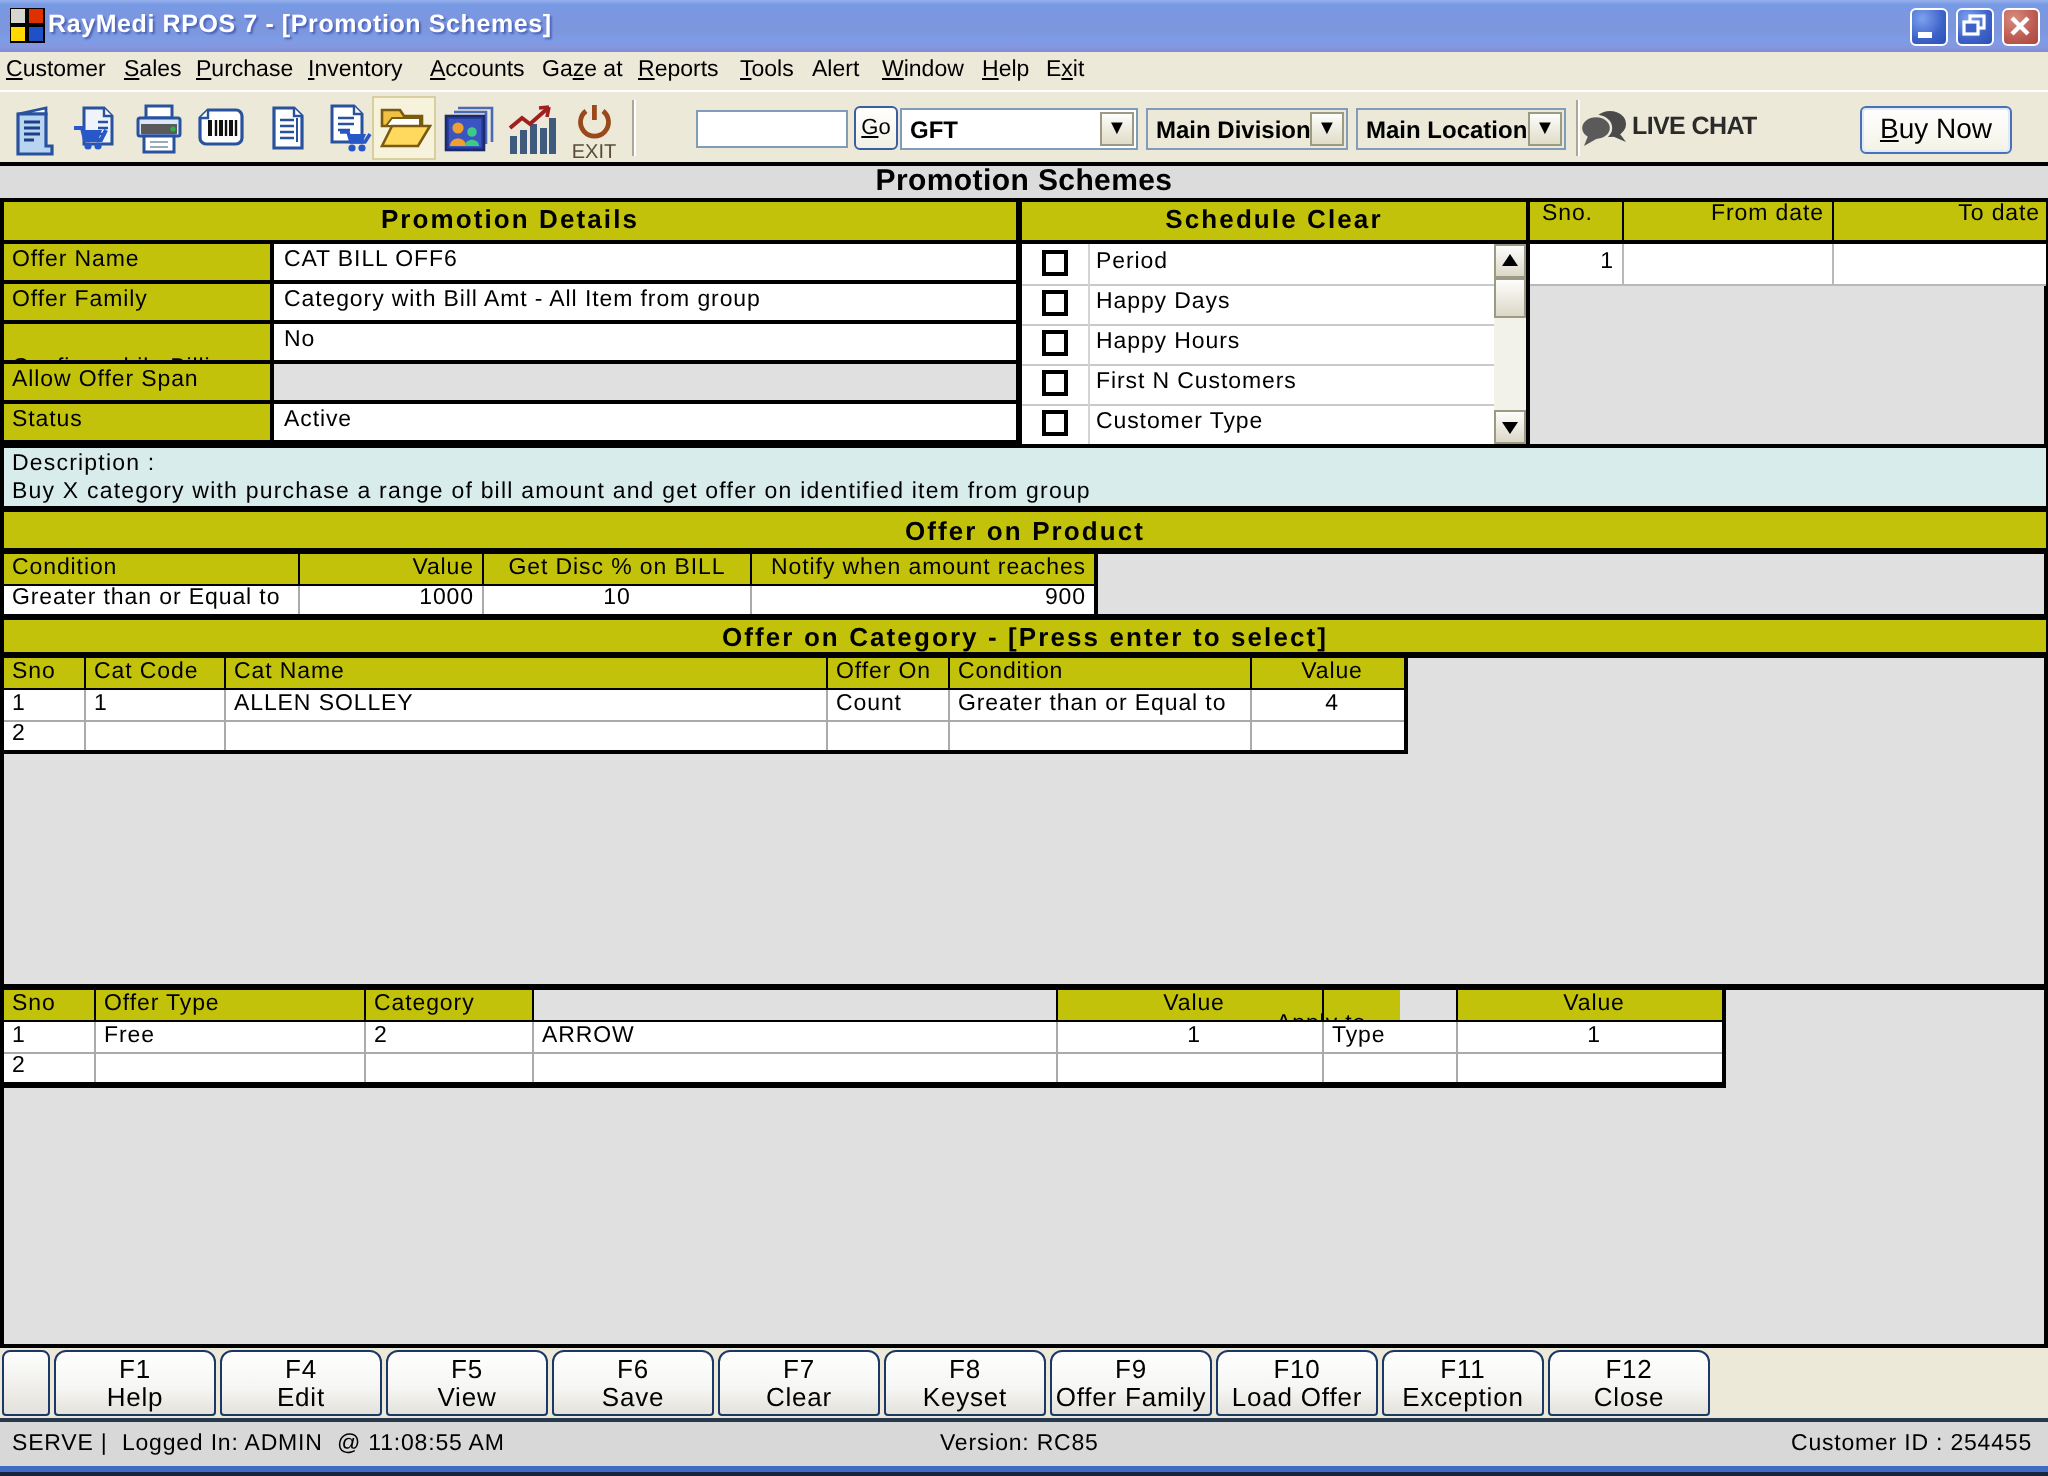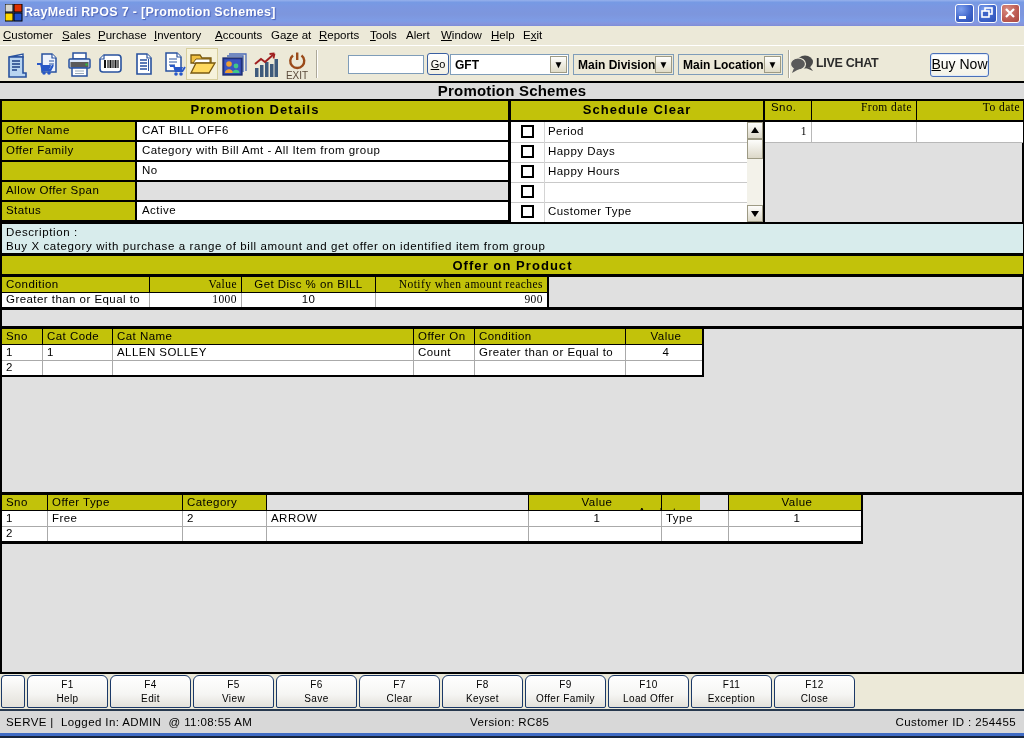--- a/index.html
+++ b/index.html
@@ -28,44 +28,44 @@
 #tbinput { position:absolute; left:348px; top:9px; width:76px; height:19px; background:#fff; border:1px solid #7F9DB9; }
 #gobtn { position:absolute; left:427px; top:7px; width:22px; height:22px; background:linear-gradient(#fff,#f2f0e4); border:1px solid #3a5fa0; border-radius:3px; font-size:11px; text-align:center; line-height:20px; }
 .combo { position:absolute; top:8px; height:21px; background:#fff; border:1px solid #7F9DB9; font-size:12px; font-weight:bold; }
 .combo .ct { position:absolute; left:4px; top:3px; }
 .combo .ca { position:absolute; right:1px; top:1px; bottom:1px; width:17px; background:linear-gradient(#fdfdfb,#e0dcc8); border:1px solid #9d9a84; font-size:10px; text-align:center; line-height:16px; color:#000; }
 #combo1 { left:450px; width:119px; }
 #combo2 { left:573px; width:101px; background:#ECE9D8; }
 #combo3 { left:678px; width:105px; background:#ECE9D8; }
 #tbsep2 { position:absolute; left:788px; top:4px; width:2px; height:28px; border-left:1px solid #aca899; border-right:1px solid #fff; }
 #livechat { position:absolute; left:816px; top:10px; font-size:12.5px; font-weight:bold; color:#2b2b2b; letter-spacing:-0.3px; }
-#buynow { position:absolute; left:930px; top:7px; width:59px; height:24px; background:linear-gradient(#fff,#f4f2e6); border:1px solid #4a70b8; border-radius:3px; font-size:14px; text-align:center; line-height:21px; box-shadow:inset 0 0 0 1px #dfeafa; }
+#buynow { position:absolute; left:930px; top:7px; width:76px; height:24px; background:linear-gradient(#fff,#f4f2e6); border:1px solid #4a70b8; border-radius:3px; font-size:14px; text-align:center; line-height:21px; box-shadow:inset 0 0 0 1px #dfeafa; }
 
 
 #blk1 { position:absolute; left:0; top:81px; width:1024px; height:2px; background:#000; }
 #pagetitle { position:absolute; left:0; top:83px; width:1024px; height:16px; background:#DCDCDC; font-size:15px; font-weight:bold; text-align:center; line-height:16px; letter-spacing:0.2px; }
 #blk2 { position:absolute; left:0; top:99px; width:1024px; height:2px; background:#000; }
 
 
 #content { position:absolute; left:0; top:101px; width:1024px; height:571px; background:#E0E0E0; border-left:2px solid #000; border-right:2px solid #000; }
 
 
 #blk3 { position:absolute; left:0; top:672px; width:1024px; height:2px; background:#000; }
 #fkeys { position:absolute; left:0; top:674px; width:1024px; height:35px; background:#ECE9D8; }
-.fbtn { position:absolute; top:1px; width:81px; height:33px; background:linear-gradient(#ffffff,#f5f5f3 60%,#e3e1da); border:1px solid #1b3968; border-radius:6px 6px 2px 2px; text-align:center; font-size:10px; padding-top:2px; line-height:14px; letter-spacing:0.4px; }
+.fbtn { position:absolute; top:1px; width:81px; height:33px; background:linear-gradient(#ffffff,#f5f5f3 60%,#e3e1da); border:1px solid #1b3968; border-radius:6px 6px 2px 2px; text-align:center; font-size:13px; padding-top:2px; line-height:14px; letter-spacing:0.4px; }
 #stub { position:absolute; left:1px; top:1px; width:24px; height:33px; background:linear-gradient(#ffffff,#e3e1da); border:1px solid #1b3968; border-radius:4px 4px 2px 2px; }
 #statusbar { position:absolute; left:0; top:709px; width:1024px; height:29px; background:#D8D8D8; border-top:2px solid #27384e; font-size:11.5px; letter-spacing:0.4px; }
 #statusbar .blue { position:absolute; left:0; top:22px; width:1024px; height:5px; background:#3f6bc4; border-bottom:2px solid #16243c; }
 
 #content > div, #content > svg { position:absolute; }
 .c { font-size:11.5px; line-height:13px; white-space:nowrap; overflow:hidden; color:#000; letter-spacing:0.45px; }
 .o { background:#C2C20A; }
 .b { font-weight:bold; font-size:13px; line-height:17px; letter-spacing:1.05px; }
 .ctr { text-align:center; }
-.rgt { text-align:right;font-family:Liberation Serif, serif; }
+.rgt { text-align:right; }
 </style>
 </head>
 <body>
 
 <div id="titlebar">
   <svg class="abs" style="left:5px;top:4px" width="18" height="18">
     <rect x="0" y="0" width="8" height="8" fill="#d6d6ce" stroke="#000" stroke-width="1"></rect>
     <rect x="9" y="0" width="8" height="8" fill="#e03000" stroke="#000" stroke-width="1"></rect>
     <rect x="0" y="9" width="8" height="8" fill="#ffd800" stroke="#000" stroke-width="1"></rect>
     <rect x="9" y="9" width="8" height="8" fill="#2050c8" stroke="#000" stroke-width="1"></rect>
@@ -262,20 +262,21 @@
 <div class="c" style="left:546px;top:41px;width:180px;height:20px;padding-top:3px">Happy Days</div>
 <div style="left:509px;top:41px;width:238px;height:1px;background:#c9c9c9"></div>
 <svg style="position:absolute;left:519px;top:64px" width="14" height="14">
       <rect x="1" y="1" width="11" height="11" fill="#fff" stroke="#000" stroke-width="2"></rect>
     </svg>
 <div class="c" style="left:546px;top:61px;width:180px;height:20px;padding-top:3px">Happy Hours</div>
 <div style="left:509px;top:61px;width:238px;height:1px;background:#c9c9c9"></div>
 <svg style="position:absolute;left:519px;top:84px" width="14" height="14">
       <rect x="1" y="1" width="11" height="11" fill="#fff" stroke="#000" stroke-width="2"></rect>
     </svg>
+<div class="c" style="left:546px;top:81px;width:180px;height:20px;padding-top:3px">First N Customers</div>
 <div style="left:509px;top:81px;width:238px;height:1px;background:#c9c9c9"></div>
 <svg style="position:absolute;left:519px;top:104px" width="14" height="14">
       <rect x="1" y="1" width="11" height="11" fill="#fff" stroke="#000" stroke-width="2"></rect>
     </svg>
 <div class="c" style="left:546px;top:101px;width:180px;height:20px;padding-top:3px">Customer Type</div>
 <div style="left:509px;top:101px;width:238px;height:1px;background:#c9c9c9"></div>
 <div style="left:542px;top:21px;width:1px;height:100px;background:#d4d4d4"></div>
 <div style="left:745px;top:21px;width:16px;height:100px;background:#f3f2ea"></div>
 <div style="position:absolute;background:linear-gradient(#fdfdfb,#dcd8c8);border:1px solid #9d9a84;width:16px;left:745px;top:21px;height:17px"><svg width="14" height="15">
         <path d="M7 4 L11 10 L3 10 Z" fill="#000"></path>
@@ -305,20 +306,21 @@
 <div style="left:0;top:192px;width:545px;height:14px;background:#fff"></div>
 <div class="c" style="left:0px;top:192px;width:147px;height:14px;padding:0 0 0 4px">Greater than or Equal to</div>
 <div class="c rgt" style="left:148px;top:192px;width:91px;height:14px;padding:0 4px 0 4px">1000</div>
 <div class="c ctr" style="left:240px;top:192px;width:133px;height:14px;padding:0 4px 0 4px">10</div>
 <div class="c rgt" style="left:374px;top:192px;width:171px;height:14px;padding:0 4px 0 4px">900</div>
 <div style="left:147px;top:192px;width:1px;height:14px;background:#aaa"></div>
 <div style="left:239px;top:192px;width:1px;height:14px;background:#aaa"></div>
 <div style="left:373px;top:192px;width:1px;height:14px;background:#aaa"></div>
 <div style="left:545px;top:176px;width:2px;height:30px;background:#000"></div>
 <div style="left:0;top:206px;width:1021px;height:3px;background:#000"></div>
+<div class="c o b ctr" style="left:0;top:209px;width:1021px;height:16px">Offer on Category - [Press enter to select]</div>
 <div style="left:0;top:225px;width:1021px;height:3px;background:#000"></div>
 <div class="c o" style="left:0px;top:228px;width:40px;height:15px;padding:1px 0 0 4px">Sno</div>
 <div class="c o" style="left:41px;top:228px;width:69px;height:15px;padding:1px 0 0 4px">Cat Code</div>
 <div class="c o" style="left:111px;top:228px;width:300px;height:15px;padding:1px 0 0 4px">Cat Name</div>
 <div class="c o" style="left:412px;top:228px;width:60px;height:15px;padding:1px 0 0 4px">Offer On</div>
 <div class="c o" style="left:473px;top:228px;width:150px;height:15px;padding:1px 0 0 4px">Condition</div>
 <div class="c o ctr" style="left:624px;top:228px;width:76px;height:15px;padding:1px 0 0 4px">Value</div>
 <div style="left:40px;top:228px;width:1px;height:15px;background:#000"></div>
 <div style="left:110px;top:228px;width:1px;height:15px;background:#000"></div>
 <div style="left:411px;top:228px;width:1px;height:15px;background:#000"></div>

